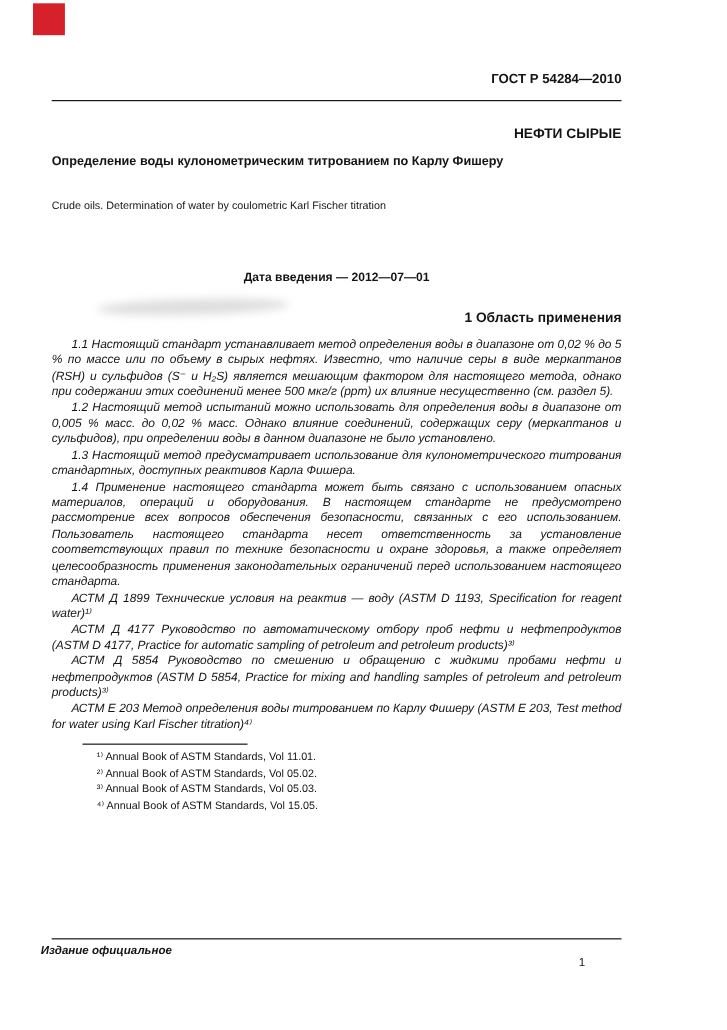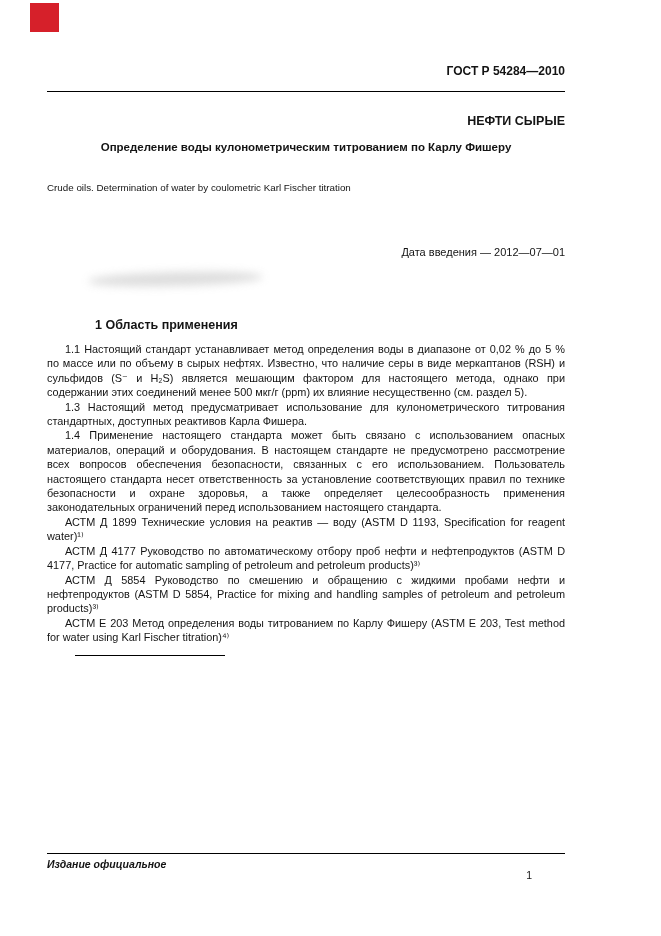--- a/index.html
+++ b/index.html
@@ -25,58 +25,58 @@
 
   .federation-header {
     margin-top:28px; text-align:center;
     font-weight:bold; font-size:12px; line-height:16px;
     letter-spacing:5.4px; word-spacing:7px; white-space:nowrap;
   }
 
   .header-rule { margin-top:13px; border-top:1px solid #000; height:0; }
 
   .title-main  { margin-top:22px; text-align:right; font-weight:bold; font-size:12.5px; line-height:15px; }
-  .title-sub   { margin-top:11px; text-align:center; font-weight:bold; font-size:11.5px; line-height:14px; }
+  .title-sub   { margin-top:11px; font-weight:bold; font-size:11.5px; line-height:14px; }
   .title-en    { margin-top:28px; text-align:left; font-size:9.8px; line-height:12px; }
 
   .scan-smudge {
     position:absolute; left:88px; top:272px;
     width:175px; height:14px;
     background:#b5b5b5; opacity:.45;
     filter:blur(4px); border-radius:50%;
     transform:rotate(-1.5deg);
   }
 
-  .intro-date { margin-top:51px; text-align:right; font-weight:normal; font-size:11px; line-height:14px; }
+  .intro-date { margin-top:51px; text-align:center; font-weight:bold; font-size:11px; line-height:14px; }
 
   .section-heading {
     margin:14px 0 9px 48px;
     font-size:12.5px; font-weight:bold; line-height:16px;
   }
-  .section-heading.first { margin-top:58px; }
+  .section-heading.first { margin-top:22px;text-align:right; }
 
   .body-par {
     margin:0;
     font-size:10.9px; line-height:14.4px;
-    text-align:justify; text-indent:18px;
+    text-align:justify; text-indent:18px;font-style:italic;
   }
 
   .footnote-rule { margin:10px 0 5px 28px; width:150px; border-top:1px solid #000; height:0; }
 
   .footnote {
     margin:0 0 1px 0; padding-left:41px;
     font-size:9.8px; line-height:13.5px;
   }
 
   .footer-rule {
     position:absolute; left:47px; right:47px; top:853px;
     border-top:1px solid #000; height:0;
   }
   .official-edition {
-    position:absolute; left:47px; top:858px;
+    position:absolute; left:37px; top:858px;
     font-weight:bold; font-style:italic; font-size:10.5px;
   }
   .page-number {
     position:absolute; right:80px; top:869px;
     font-size:10.5px;
   }
 </style>
 </head>
 <body>
 
@@ -93,29 +93,36 @@
     <div class="header-rule"></div>
 
     <div class="title-main">НЕФТИ СЫРЫЕ</div>
     <div class="title-sub">Определение воды кулонометрическим титрованием по Карлу Фишеру</div>
     <div class="title-en">Crude oils. Determination of water by coulometric Karl Fischer titration</div>
 
     <div class="intro-date">Дата введения — 2012—07—01</div>
 
     <h2 class="section-heading first">1 Область применения</h2>
     <p class="body-par">1.1 Настоящий стандарт устанавливает метод определения воды в диапазоне от 0,02 % до 5 % по массе или по объему в сырых нефтях. Известно, что наличие серы в виде меркаптанов (RSH) и сульфидов (S⁻ и H₂S) является мешающим фактором для настоящего метода, однако при содержании этих соединений менее 500 мкг/г (ppm) их влияние несущественно (см. раздел 5).</p>
+    <p class="body-par">1.2 Настоящий метод испытаний можно использовать для определения воды в диапазоне от 0,005 % масс. до 0,02 % масс. Однако влияние соединений, содержащих серу (меркаптанов и сульфидов), при определении воды в данном диапазоне не было установлено.</p>
     <p class="body-par">1.3 Настоящий метод предусматривает использование для кулонометрического титрования стандартных, доступных реактивов Карла Фишера.</p>
     <p class="body-par">1.4 Применение настоящего стандарта может быть связано с использованием опасных материалов, операций и оборудования. В настоящем стандарте не предусмотрено рассмотрение всех вопросов обеспечения безопасности, связанных с его использованием. Пользователь настоящего стандарта несет ответственность за установление соответствующих правил по технике безопасности и охране здоровья, а также определяет целесообразность применения законодательных ограничений перед использованием настоящего стандарта.</p>
 
     <p class="body-par">АСТМ Д 1899 Технические условия на реактив — воду (ASTM D 1193, Specification for reagent water)¹⁾</p>
     <p class="body-par">АСТМ Д 4177 Руководство по автоматическому отбору проб нефти и нефтепродуктов (ASTM D 4177, Practice for automatic sampling of petroleum and petroleum products)³⁾</p>
     <p class="body-par">АСТМ Д 5854 Руководство по смешению и обращению с жидкими пробами нефти и нефтепродуктов (ASTM D 5854, Practice for mixing and handling samples of petroleum and petroleum products)³⁾</p>
     <p class="body-par">АСТМ Е 203 Метод определения воды титрованием по Карлу Фишеру (ASTM E 203, Test method for water using Karl Fischer titration)⁴⁾</p>
 
     <div class="footnote-rule"></div>
+    <div>
+      <p class="footnote">¹⁾ Annual Book of ASTM Standards, Vol 11.01.</p>
+      <p class="footnote">²⁾ Annual Book of ASTM Standards, Vol 05.02.</p>
+      <p class="footnote">³⁾ Annual Book of ASTM Standards, Vol 05.03.</p>
+      <p class="footnote">⁴⁾ Annual Book of ASTM Standards, Vol 15.05.</p>
+    </div>
 
   </div>
 
   <div class="footer-rule"></div>
   <div class="official-edition">Издание официальное</div>
   <div class="page-number">1</div>
 
 </div>
 
 </body></html>

